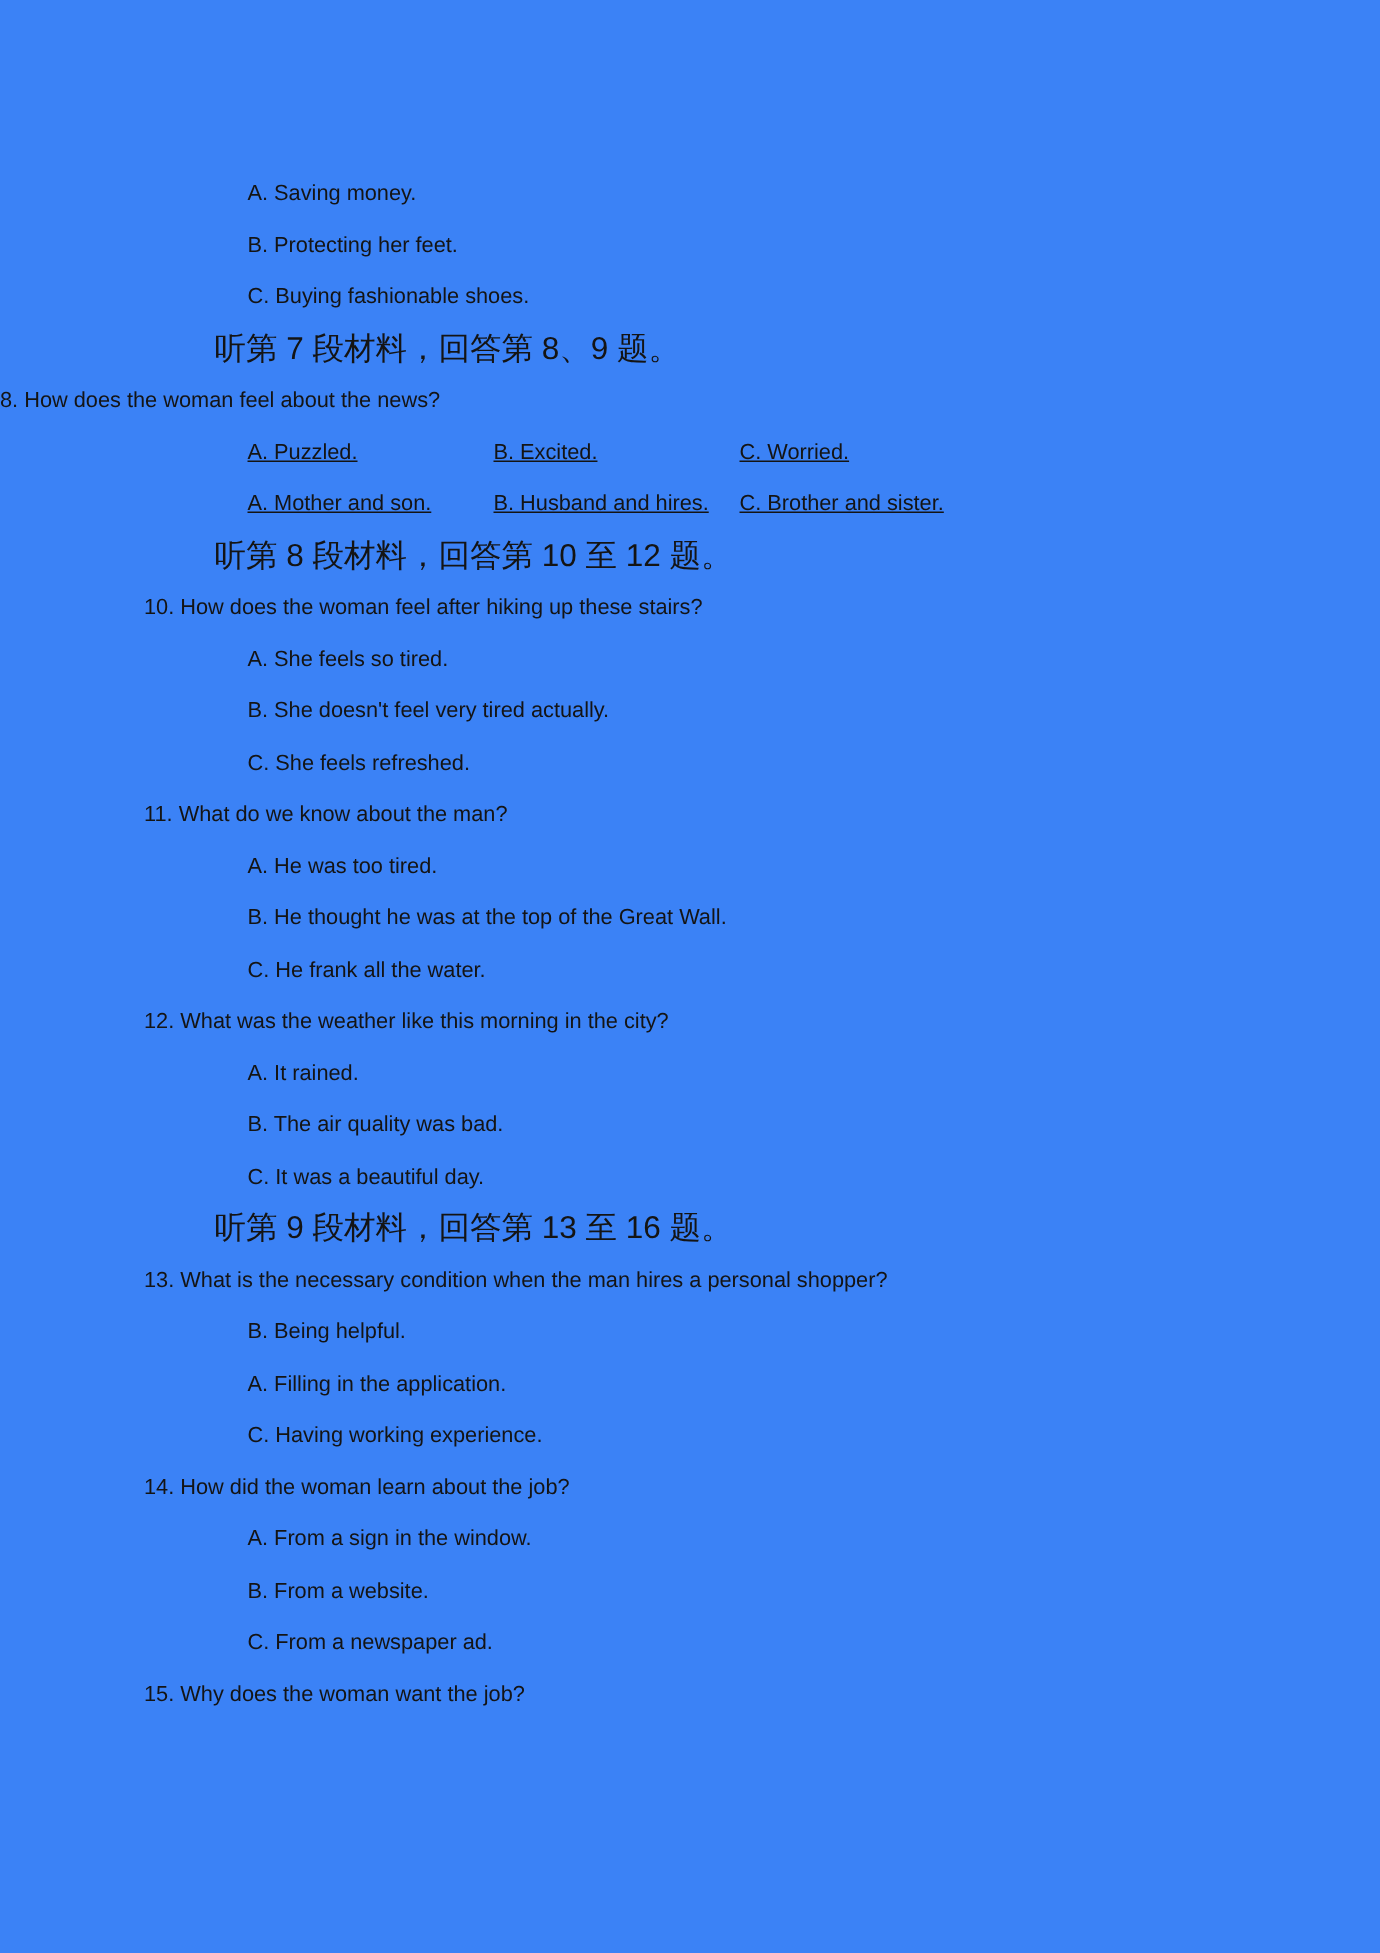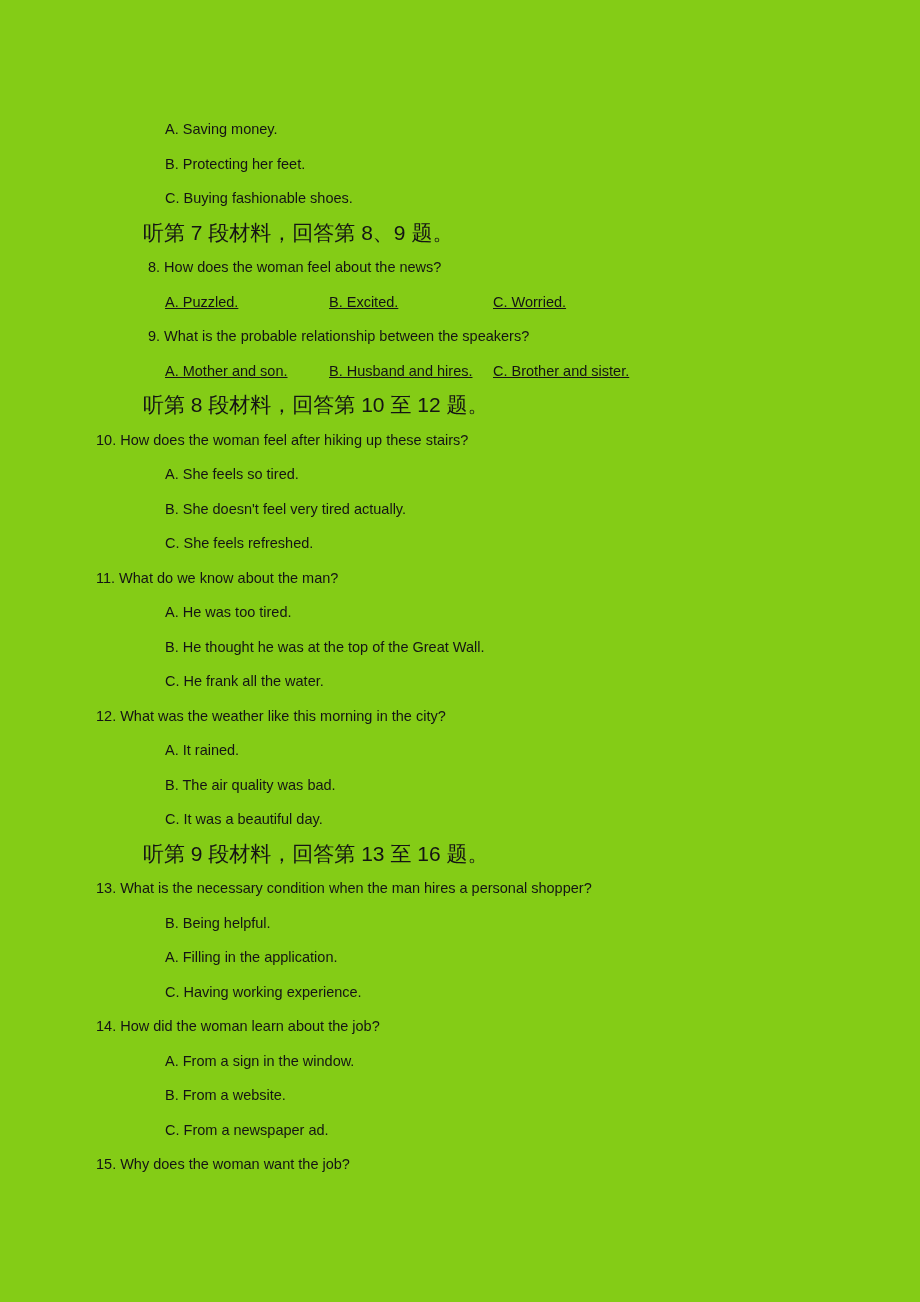--- a/index.html
+++ b/index.html
@@ -25,44 +25,43 @@
     right: 0;
   }
   .line {
     height: 34.5px;
     line-height: 34.5px;
     white-space: pre;
   }
   
   .opt { padding-left: 165px; }
   
-  .q1 { padding-left: 148px; }
+  .q1 { }
   
   .q2 { padding-left: 96px; }
   
   .cn { padding-left: 143px; font-size: 21px; }
   
   .optrow { position: relative; }
   .optrow .col { position: absolute; top: 0; text-decoration: underline; }
   .col-0 { left: 165px; }
   .col-1 { left: 329px; }
   .col-2 { left: 493px; }
 </style>
 </head>
 <body>
 
-<div class="page" style="background: #84cc16; color: rgb(20, 20, 20);">
+<div class="page" style="background: #3b82f6; color: rgb(20, 20, 20);">
   <div class="content" id="doc-content">
       <div class="line opt"><span>A. Saving money.</span></div>
       <div class="line opt"><span>B. Protecting her feet.</span></div>
       <div class="line opt"><span>C. Buying fashionable shoes.</span></div>
       <div class="line cn"><span>听第 7 段材料，回答第 8、9 题。</span></div>
       <div class="line q1"><span>8. How does the woman feel about the news?</span></div>
       <div class="line optrow"><span class="col col-0">A. Puzzled.</span><span class="col col-1">B. Excited.</span><span class="col col-2">C. Worried.</span></div>
-      <div class="line q1"><span>9. What is the probable relationship between the speakers?</span></div>
       <div class="line optrow"><span class="col col-0">A. Mother and son.</span><span class="col col-1">B. Husband and hires.</span><span class="col col-2">C. Brother and sister.</span></div>
       <div class="line cn"><span>听第 8 段材料，回答第 10 至 12 题。</span></div>
       <div class="line q2"><span>10. How does the woman feel after hiking up these stairs?</span></div>
       <div class="line opt"><span>A. She feels so tired.</span></div>
       <div class="line opt"><span>B. She doesn't feel very tired actually.</span></div>
       <div class="line opt"><span>C. She feels refreshed.</span></div>
       <div class="line q2"><span>11. What do we know about the man?</span></div>
       <div class="line opt"><span>A. He was too tired.</span></div>
       <div class="line opt"><span>B. He thought he was at the top of the Great Wall.</span></div>
       <div class="line opt"><span>C. He frank all the water.</span></div>

